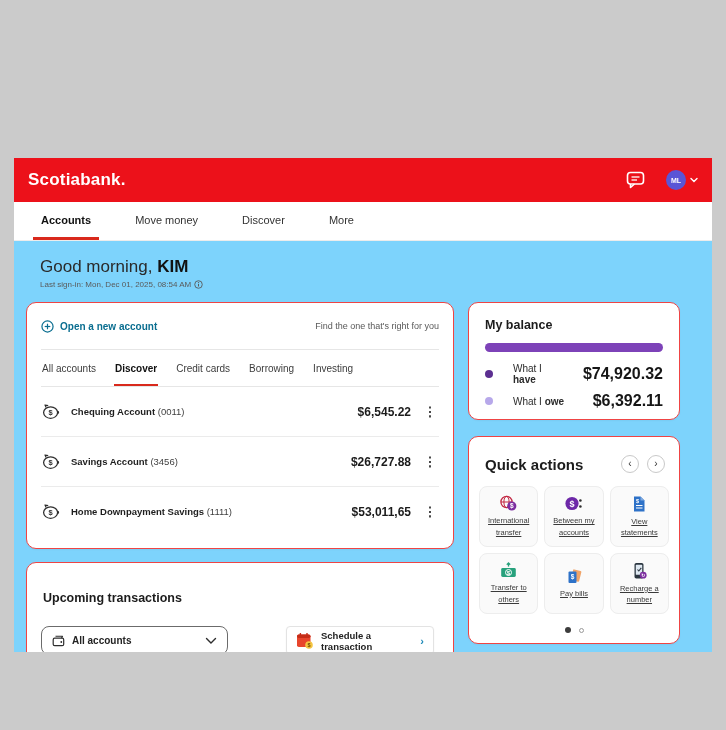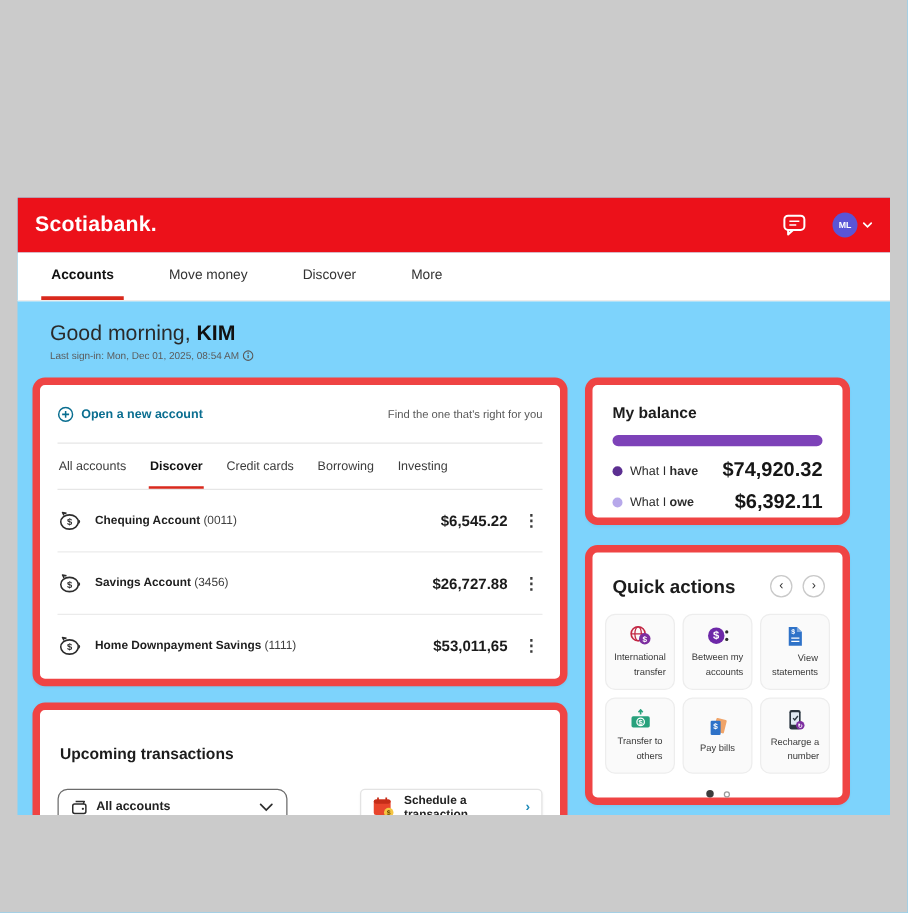--- a/index.html
+++ b/index.html
@@ -22,21 +22,21 @@
   .nav-item.active { font-weight:bold; color:#111; border-bottom-color:#d9291c; }
 
   
   .content { padding:0 12px; }
   .greeting { margin:16px 0 3px 14px; font-size:17px; color:#2a2a2a; }
   .greeting b { color:#111; }
   .signin { margin-left:14px; font-size:8px; color:#5a5a5a; display:flex; align-items:center; gap:3px; }
   .cols { display:flex; gap:14px; margin-top:13px; }
   .col-left { width:428px; flex:none; }
   .col-right { width:212px; flex:none; }
-  .card { background:#fff; border:6px solid #ef4444; border-radius:10px; box-shadow:0 1px 2px rgba(0,0,0,.04); }
+  .card { background:#fff; border:1px solid #ef4444; border-radius:10px; box-shadow:0 1px 2px rgba(0,0,0,.04); }
 
   
   .accounts-card { height:247px; padding:0 14px; }
   .acct-head { height:46px; display:flex; align-items:center; }
   .open-link { display:flex; align-items:center; gap:6px; color:#0a6e90; font-weight:bold; font-size:10px; cursor:pointer; }
   .find-text { margin-left:auto; font-size:9px; color:#595959; }
   .hr { height:1px; background:#e6e6e6; }
   .filter-tabs { height:36px; display:flex; align-items:stretch; gap:17px; padding-top:2px; }
   .ftab { display:flex; align-items:center; font-size:10px; color:#3c3c3c; cursor:pointer; border-bottom:2px solid transparent; padding:0 1px; }
   .ftab.active { font-weight:bold; color:#111; border-bottom-color:#d9291c; }
@@ -56,35 +56,35 @@
   .acct-select .chev { margin-left:auto; }
   .schedule-btn { margin-left:58px; width:148px; height:29px; background:#fff; border:1px solid #e3e3e3; border-radius:4px; display:flex; align-items:center; gap:7px; padding:0 9px; cursor:pointer; box-shadow:0 1px 2px rgba(0,0,0,.05); }
   .schedule-btn .lbl { font-size:9.5px; font-weight:bold; color:#222; }
   .schedule-btn .go { margin-left:auto; color:#1e8ab8; font-size:11px; font-weight:bold; }
 
   
   .balance-card { height:118px; padding:15px 16px; }
   .bal-title { font-size:12.5px; font-weight:bold; color:#1c1c1c; }
   .bal-bar { margin-top:11px; height:9px; border-radius:5px; background:#7d42b8; }
   .bal-legend { margin-top:11px; display:flex; flex-direction:column; gap:7px; }
-  .legend-row { display:flex; align-items:center; gap:6px; font-size:10px; color:#2b2b2b; }
+  .legend-row { display:flex; align-items:center; gap:20px; font-size:10px; color:#2b2b2b; }
   .dot { width:8px; height:8px; border-radius:50%; flex:none; }
   .dot.have { background:#5c2f91; }
   .dot.owe { background:#b7a8ea; }
   .legend-val { margin-left:auto; font-weight:bold; font-size:16px; color:#161616; }
 
   
   .qa-card { margin-top:16px; height:208px; padding:12px 10px; }
   .qa-head { display:flex; align-items:center; padding:6px 4px 0 6px; }
   .qa-title { font-size:15px; font-weight:bold; color:#1c1c1c; }
   .qa-nav { margin-left:auto; display:flex; gap:8px; }
   .qa-circle { width:18px; height:18px; border-radius:50%; border:1px solid #c9c9c9; background:#fff; display:flex; align-items:center; justify-content:center; font-size:10px; color:#333; cursor:pointer; line-height:1; padding-bottom:1px; }
   .qa-grid { margin-top:13px; display:grid; grid-template-columns:repeat(3,1fr); gap:6px; }
   .qa-tile { height:61px; background:#fafafa; border:1px solid #ededed; border-radius:8px; display:flex; flex-direction:column; align-items:center; justify-content:center; gap:3px; cursor:pointer; }
-  .qa-lbl { font-size:7.5px; color:#3a3a3a; line-height:1.5; text-align:right; }
+  .qa-lbl { font-size:7.5px; color:#3a3a3a; line-height:1.5; text-align:center;text-decoration:underline; }
   .qa-dots { margin-top:13px; display:flex; justify-content:center; align-items:center; gap:8px; }
   .pdot { width:6px; height:6px; border-radius:50%; background:#3c3c3c; cursor:pointer; }
   .pdot.inactive { width:5px; height:5px; background:#fff; border:1px solid #9a9a9a; }
 
   svg { display:block; }
   text { font-family:"Liberation Sans", sans-serif; }
 </style>
 </head>
 <body>
 

